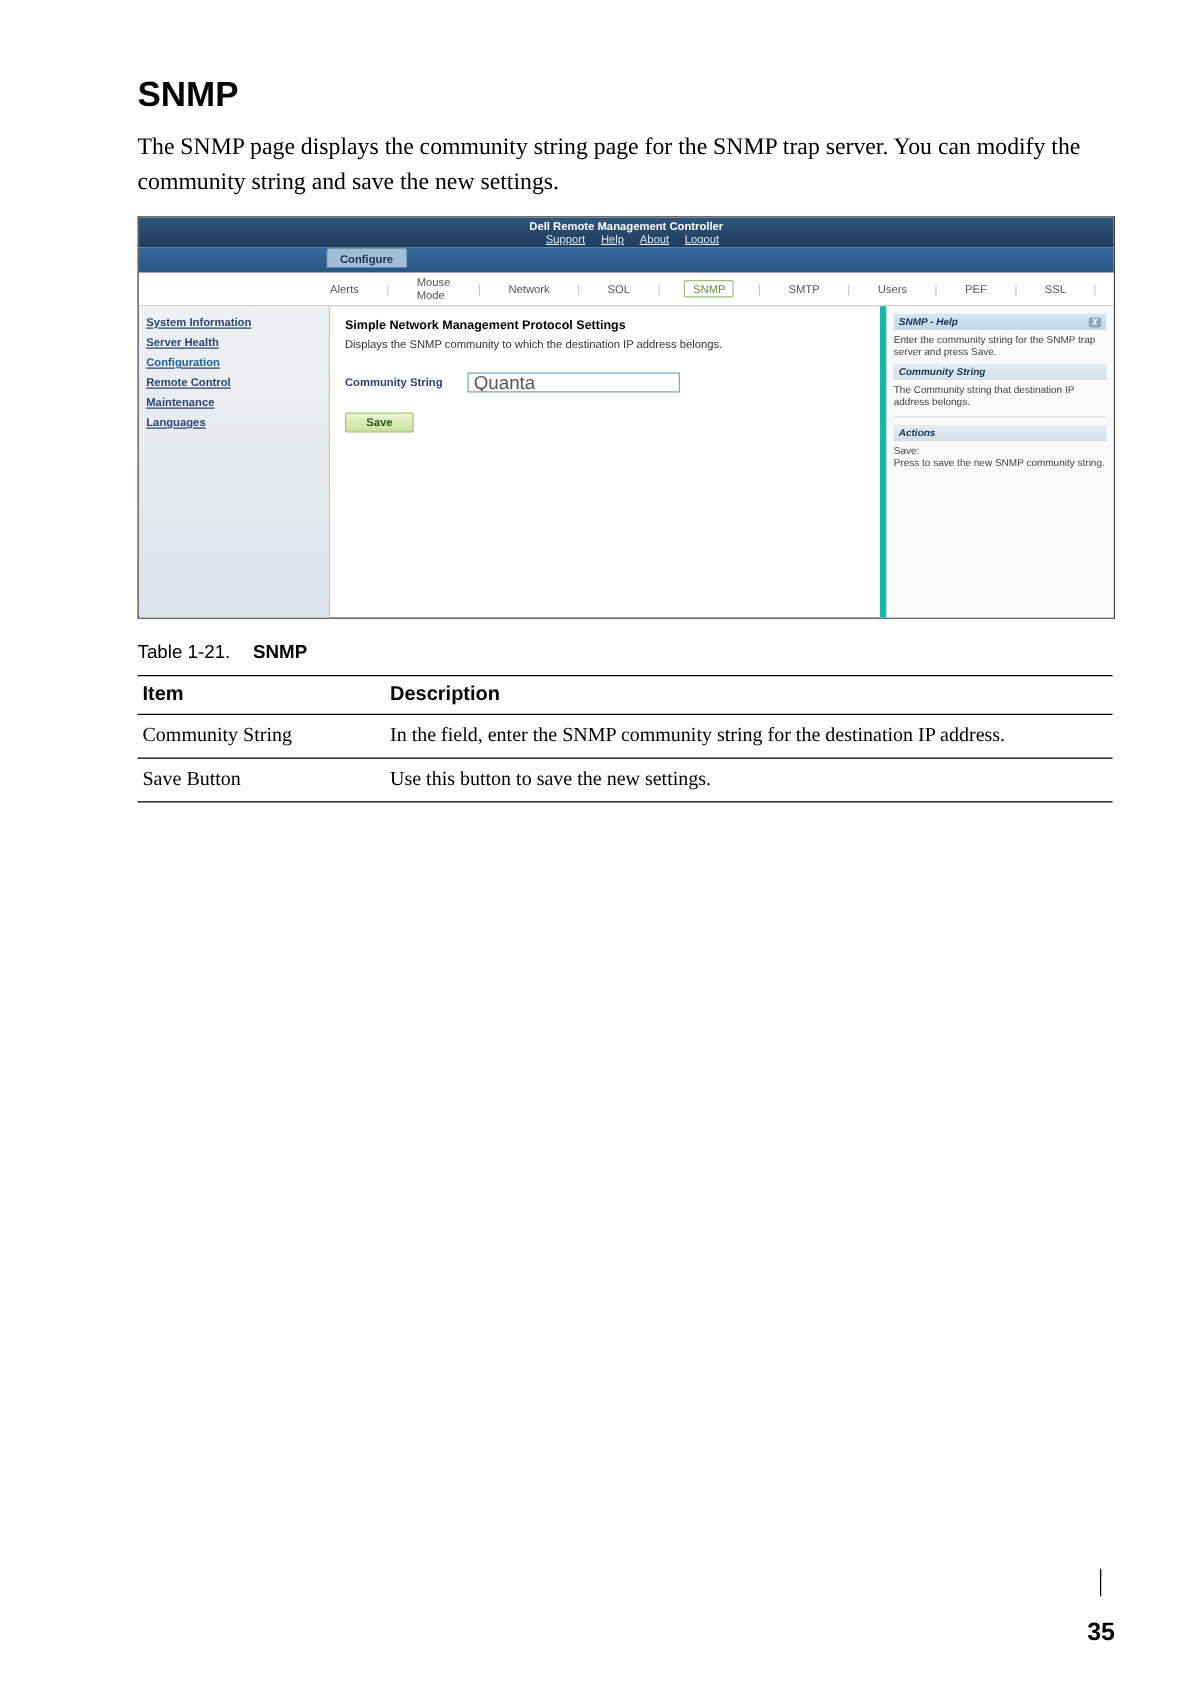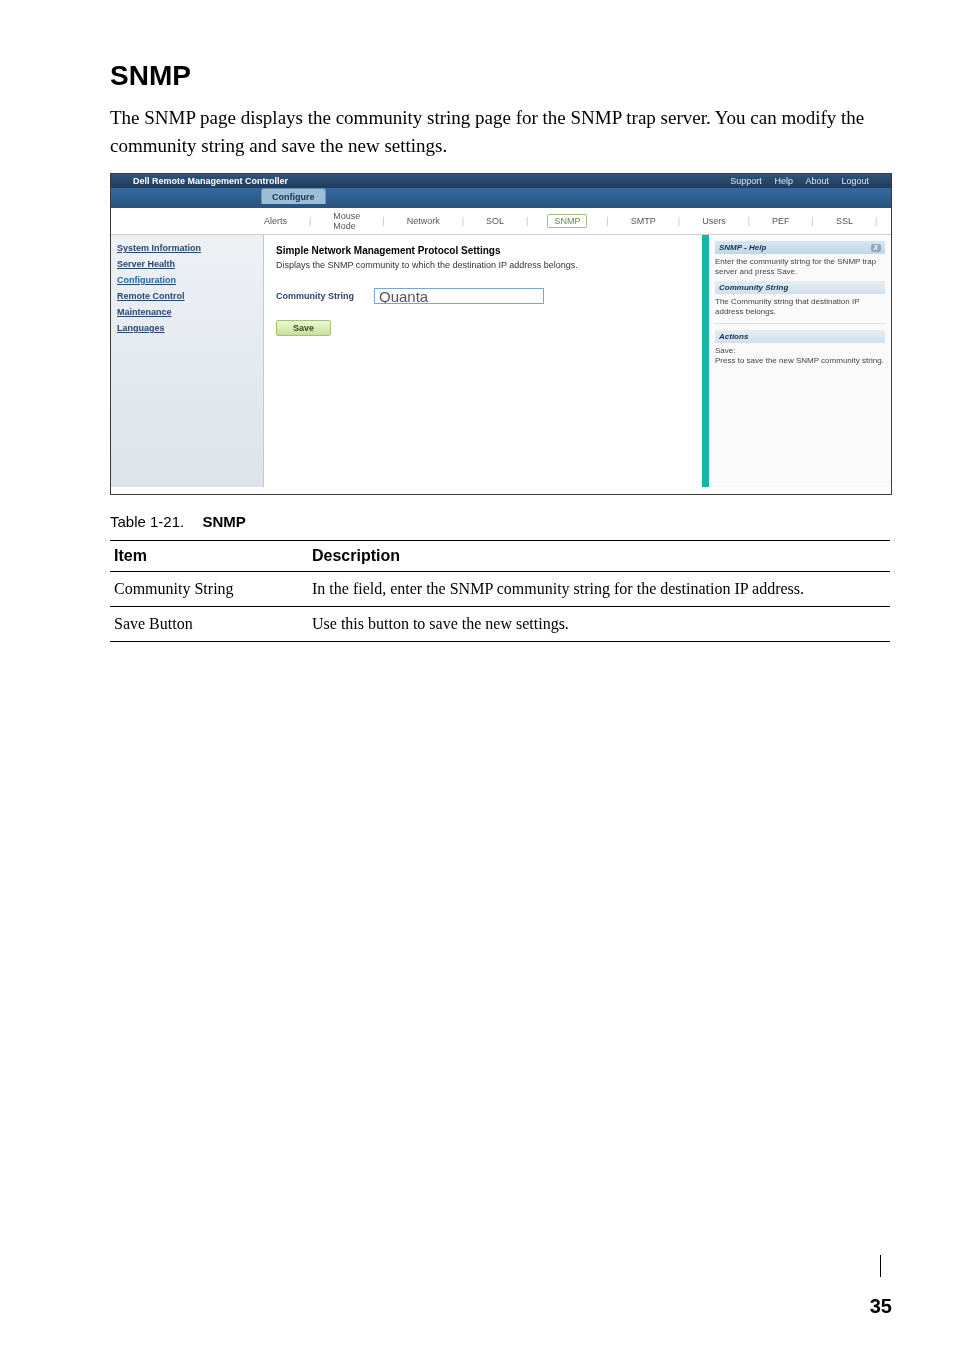--- a/index.html
+++ b/index.html
@@ -33,24 +33,24 @@
     font-size:9px;
     color:#222;
     position:relative;
     background:#fff;
     overflow:hidden;
   }
   .bmc-titlebar{
     background:linear-gradient(#2e567e,#1f3b5a);
     color:#fff;
     font-size:9px;font-weight:700;
-    padding:2px 22px;
-    display:flex;justify-content:space-between;align-items:center;
-  }
-  .bmc-titlebar .links span{margin-left:10px;color:#d9e6f5;font-weight:400;}
+    padding:2px 0;
+    display:flex;justify-content:space-between;align-items:center;flex-direction:column;
+  }
+  .bmc-titlebar .links span{margin-left:10px;color:#d9e6f5;font-weight:400;text-decoration:underline;}
   .bmc-logo-row{background:linear-gradient(#356aa0,#234a72);padding:4px 8px 0 8px;}
   .bmc-logo{display:inline-block;background:#fff0;color:#fff;font-weight:700;font-size:14px;letter-spacing:1px;}
   .bmc-logo svg{display:block;}
   .bmc-configure-row{background:linear-gradient(#356aa0,#285380);padding:0 0 0 150px;height:20px;position:relative;}
   .tab-configure{
     display:inline-block;background:#9dbed7;color:#143253;
     font-size:9px;font-weight:700;padding:3px 10px 2px;border-radius:3px 3px 0 0;
     border:1px solid #6d93b2;border-bottom:none;
   }
   .bmc-subtabs{
@@ -74,21 +74,21 @@
   .bmc-field-row .lbl{color:#2a4575;font-weight:700;font-size:9px;}
   .bmc-field-row input{
     font-size:15px;height:14px;width:160px;border:1px solid #7aa7d0;padding:0 4px;color:#555;
   }
   .bmc-save-btn{
     display:inline-block;background:linear-gradient(#edf7d6,#c7df9a);
     border:1px solid #a3c273;color:#2f4e1a;font-size:9px;font-weight:700;
     padding:2px 16px;border-radius:2px;
   }
   .bmc-help{
-    width:170px;flex:none;border-left:7px solid #14b8a6;padding:6px;background:#fafafa;
+    width:170px;flex:none;border-left:5px solid #14b8a6;padding:6px;background:#fafafa;
     font-size:8px;color:#444;
   }
   .bmc-help .panel{border-bottom:1px solid #e0e0e0;padding-bottom:6px;margin-bottom:6px;}
   .bmc-help .panel-last{border-bottom:none;}
   .bmc-help .hhead{background:linear-gradient(#d7e6f1,#c0d6e6);padding:2px 4px;font-weight:700;color:#143253;font-style:italic;display:flex;justify-content:space-between;align-items:center;}
   .bmc-help .hhead .close{background:#8fa8bb;color:#fff;font-family:monospace;font-size:7px;padding:0 3px;border-radius:2px;}
   .bmc-help .subhead{background:linear-gradient(#e5eef4,#d1e0ec);padding:2px 4px;font-weight:700;font-style:italic;color:#143253;margin-top:4px;}
   .bmc-help p{margin:3px 0 0 0;line-height:1.25;}
 
   

